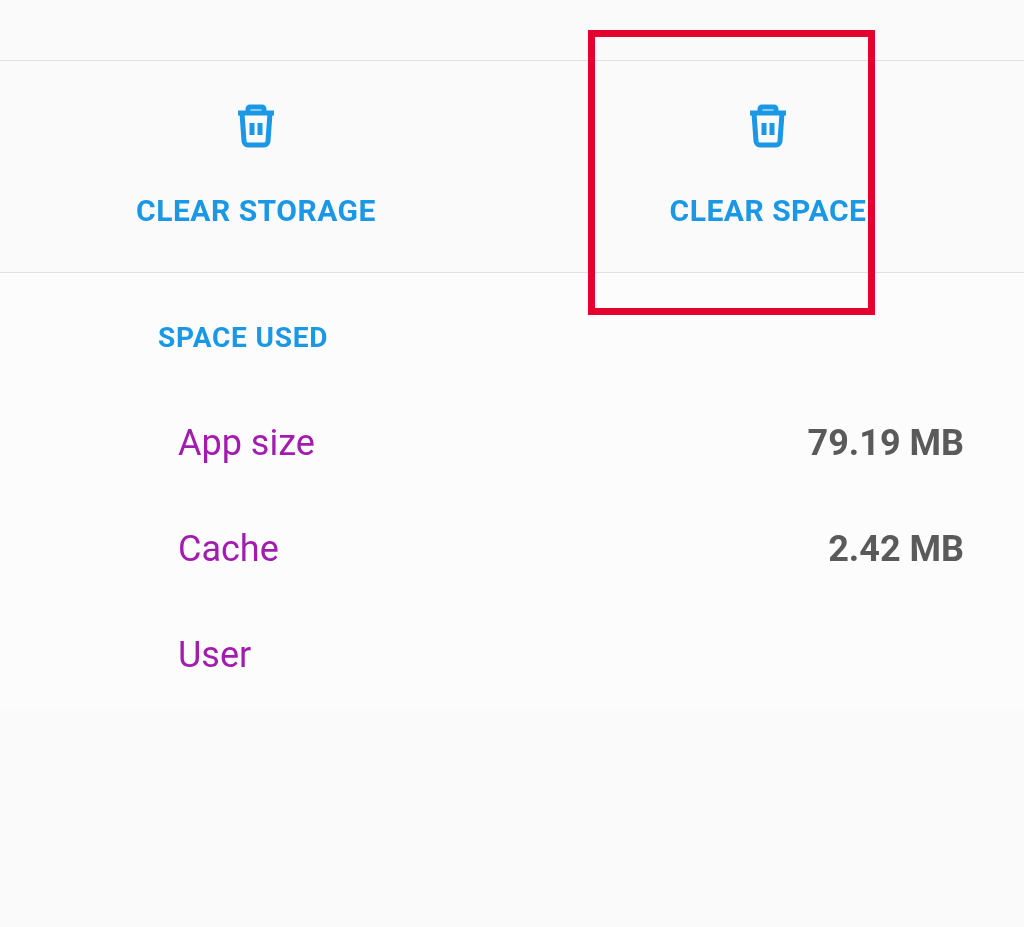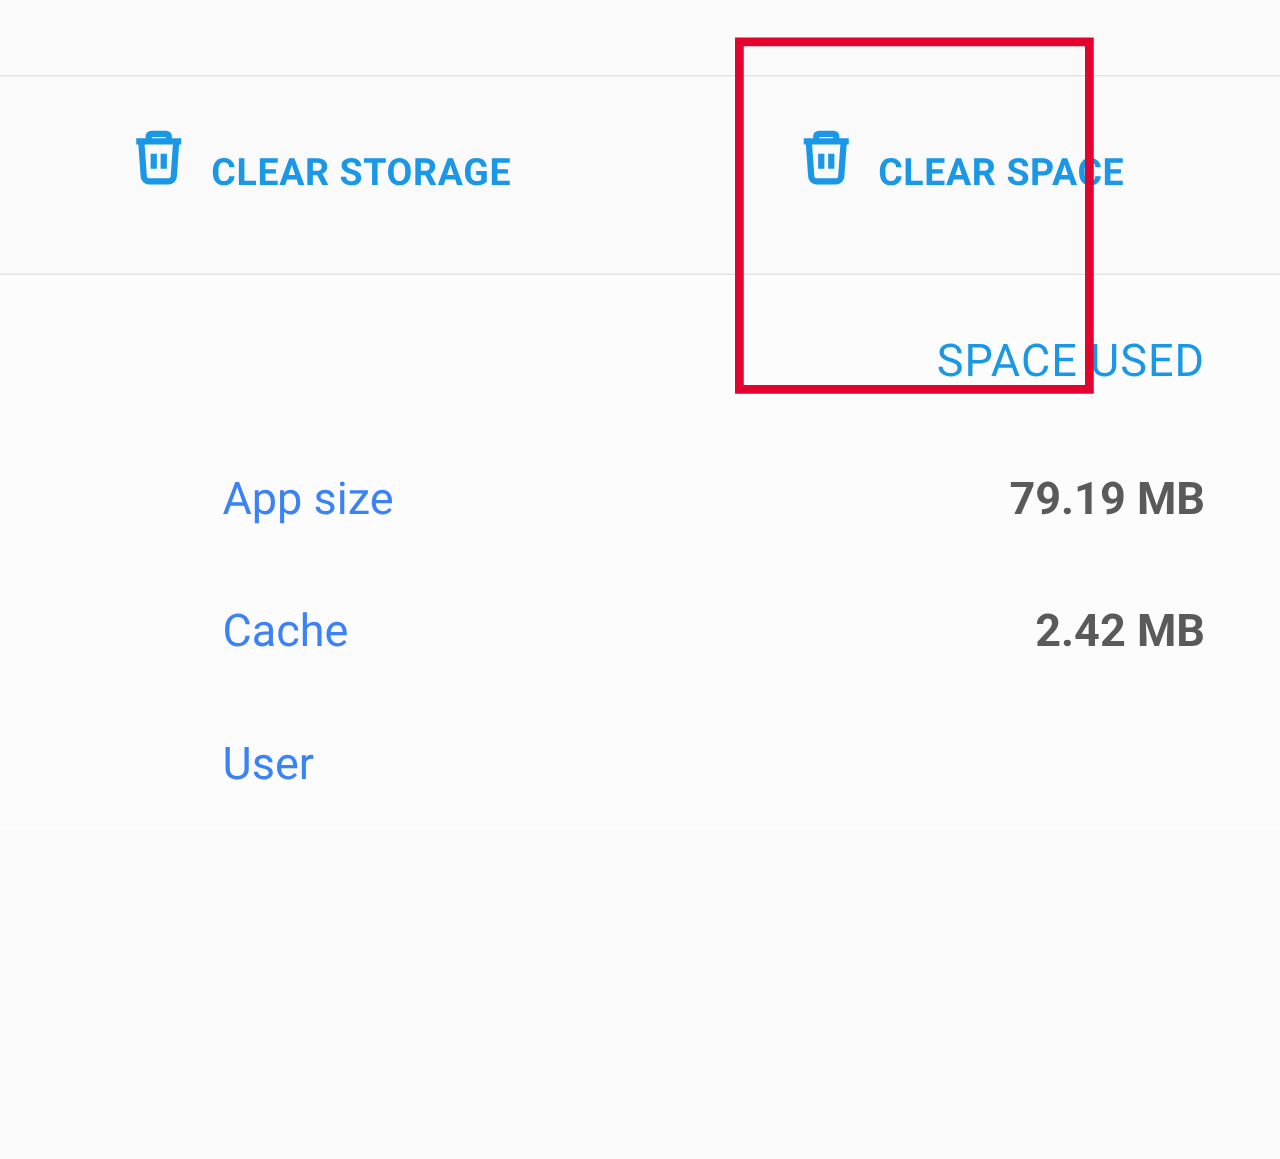--- a/index.html
+++ b/index.html
@@ -21,20 +21,21 @@
     .action-bar {
       display: flex;
       border-top: 1px solid #e0e0e0;
       border-bottom: 1px solid #e0e0e0;
       background: #fafafa;
       position: relative;
     }
     .action-button {
       flex: 1;
       display: flex;
+      flex-direction: column;
       align-items: center;
       justify-content: center;
       padding: 40px 0 44px 0;
       cursor: pointer;
       color: #1a98e6;
       gap: 18px;
     }
     .action-icon {
       margin-bottom: 22px;
     }
@@ -54,38 +55,37 @@
     .highlight-box {
       position: absolute;
       border: 7px solid #e4032e;
       pointer-events: none;
     }
     .content {
       background: #fcfcfc;
       padding: 48px 60px 0 158px;
     }
     .section-header {
-      font-size: 36px;
-      font-weight: 400;
+      font-size: 28px;
+      font-weight: 700;
       letter-spacing: 0.8px;
       color: #1a98e6;
       margin-bottom: 36px;
-      text-align: right;
     }
     .row {
       display: flex;
       justify-content: space-between;
       align-items: center;
       padding: 32px 0;
       margin-left: 20px;
     }
     .row-label {
       font-size: 36px;
       font-weight: 400;
-      color: #3b82f6;
+      color: #a21caf;
     }
     .row-value {
       font-size: 36px;
       font-weight: 700;
       color: #5a5a5a;
     }
   </style>
 </head>
 <body>
 

